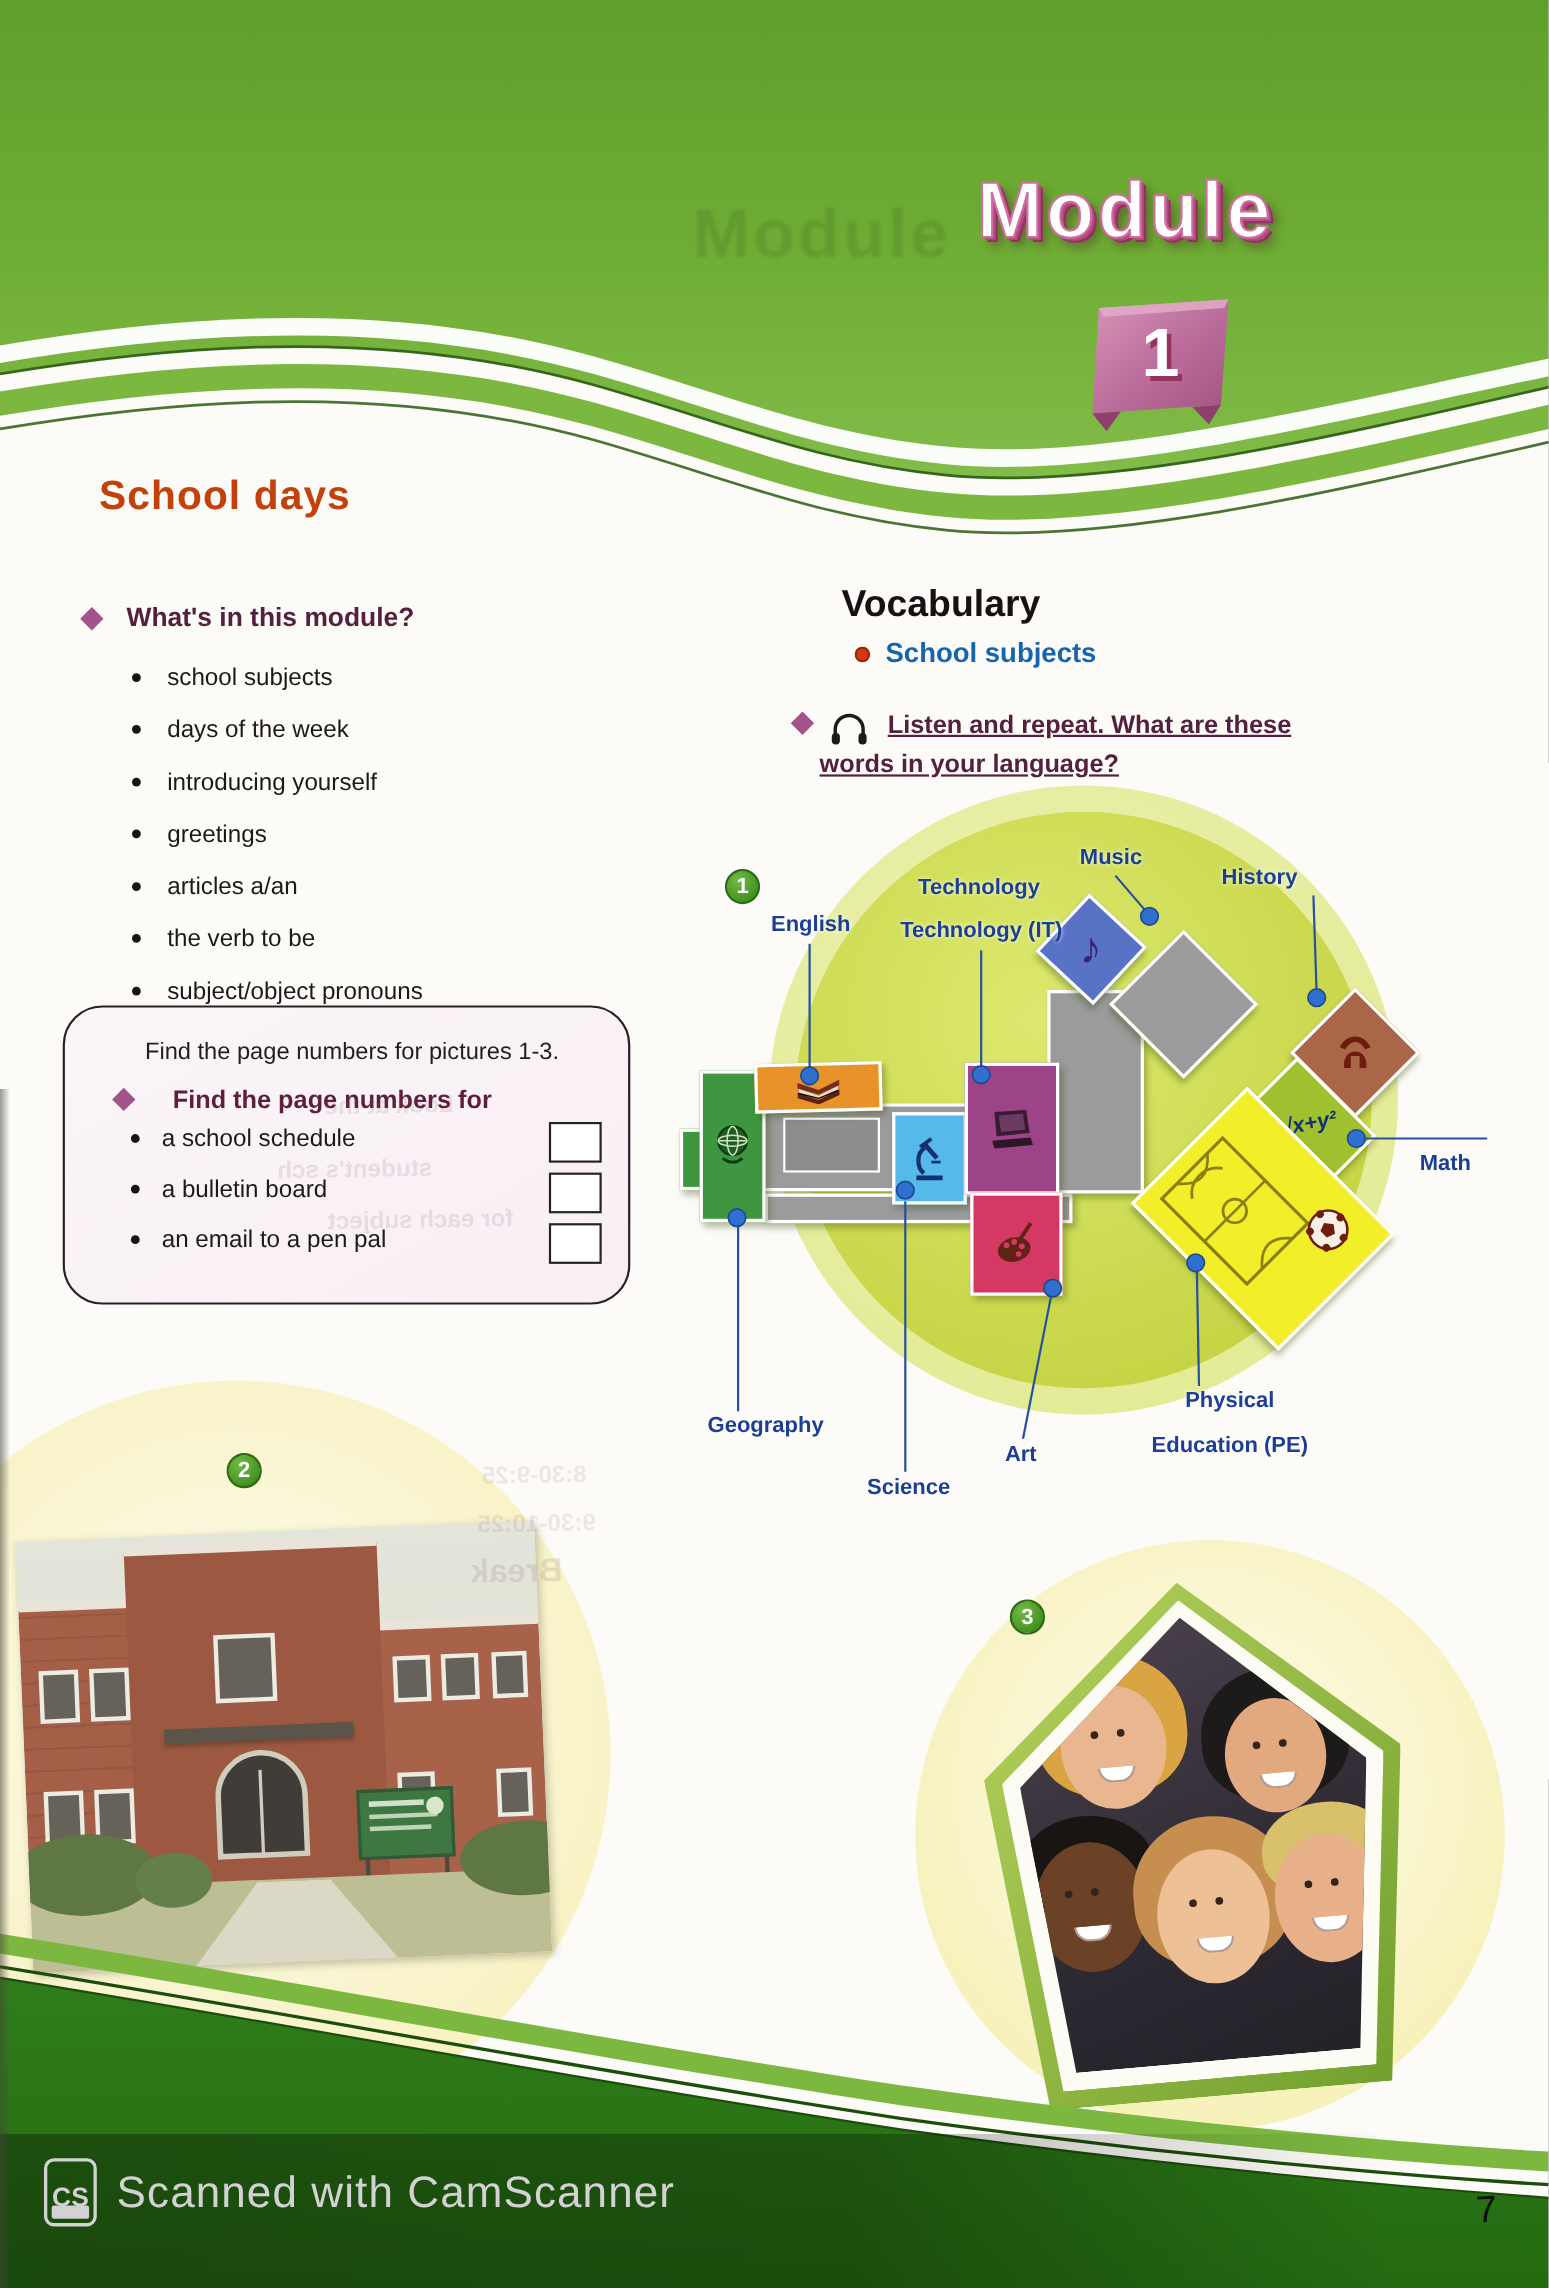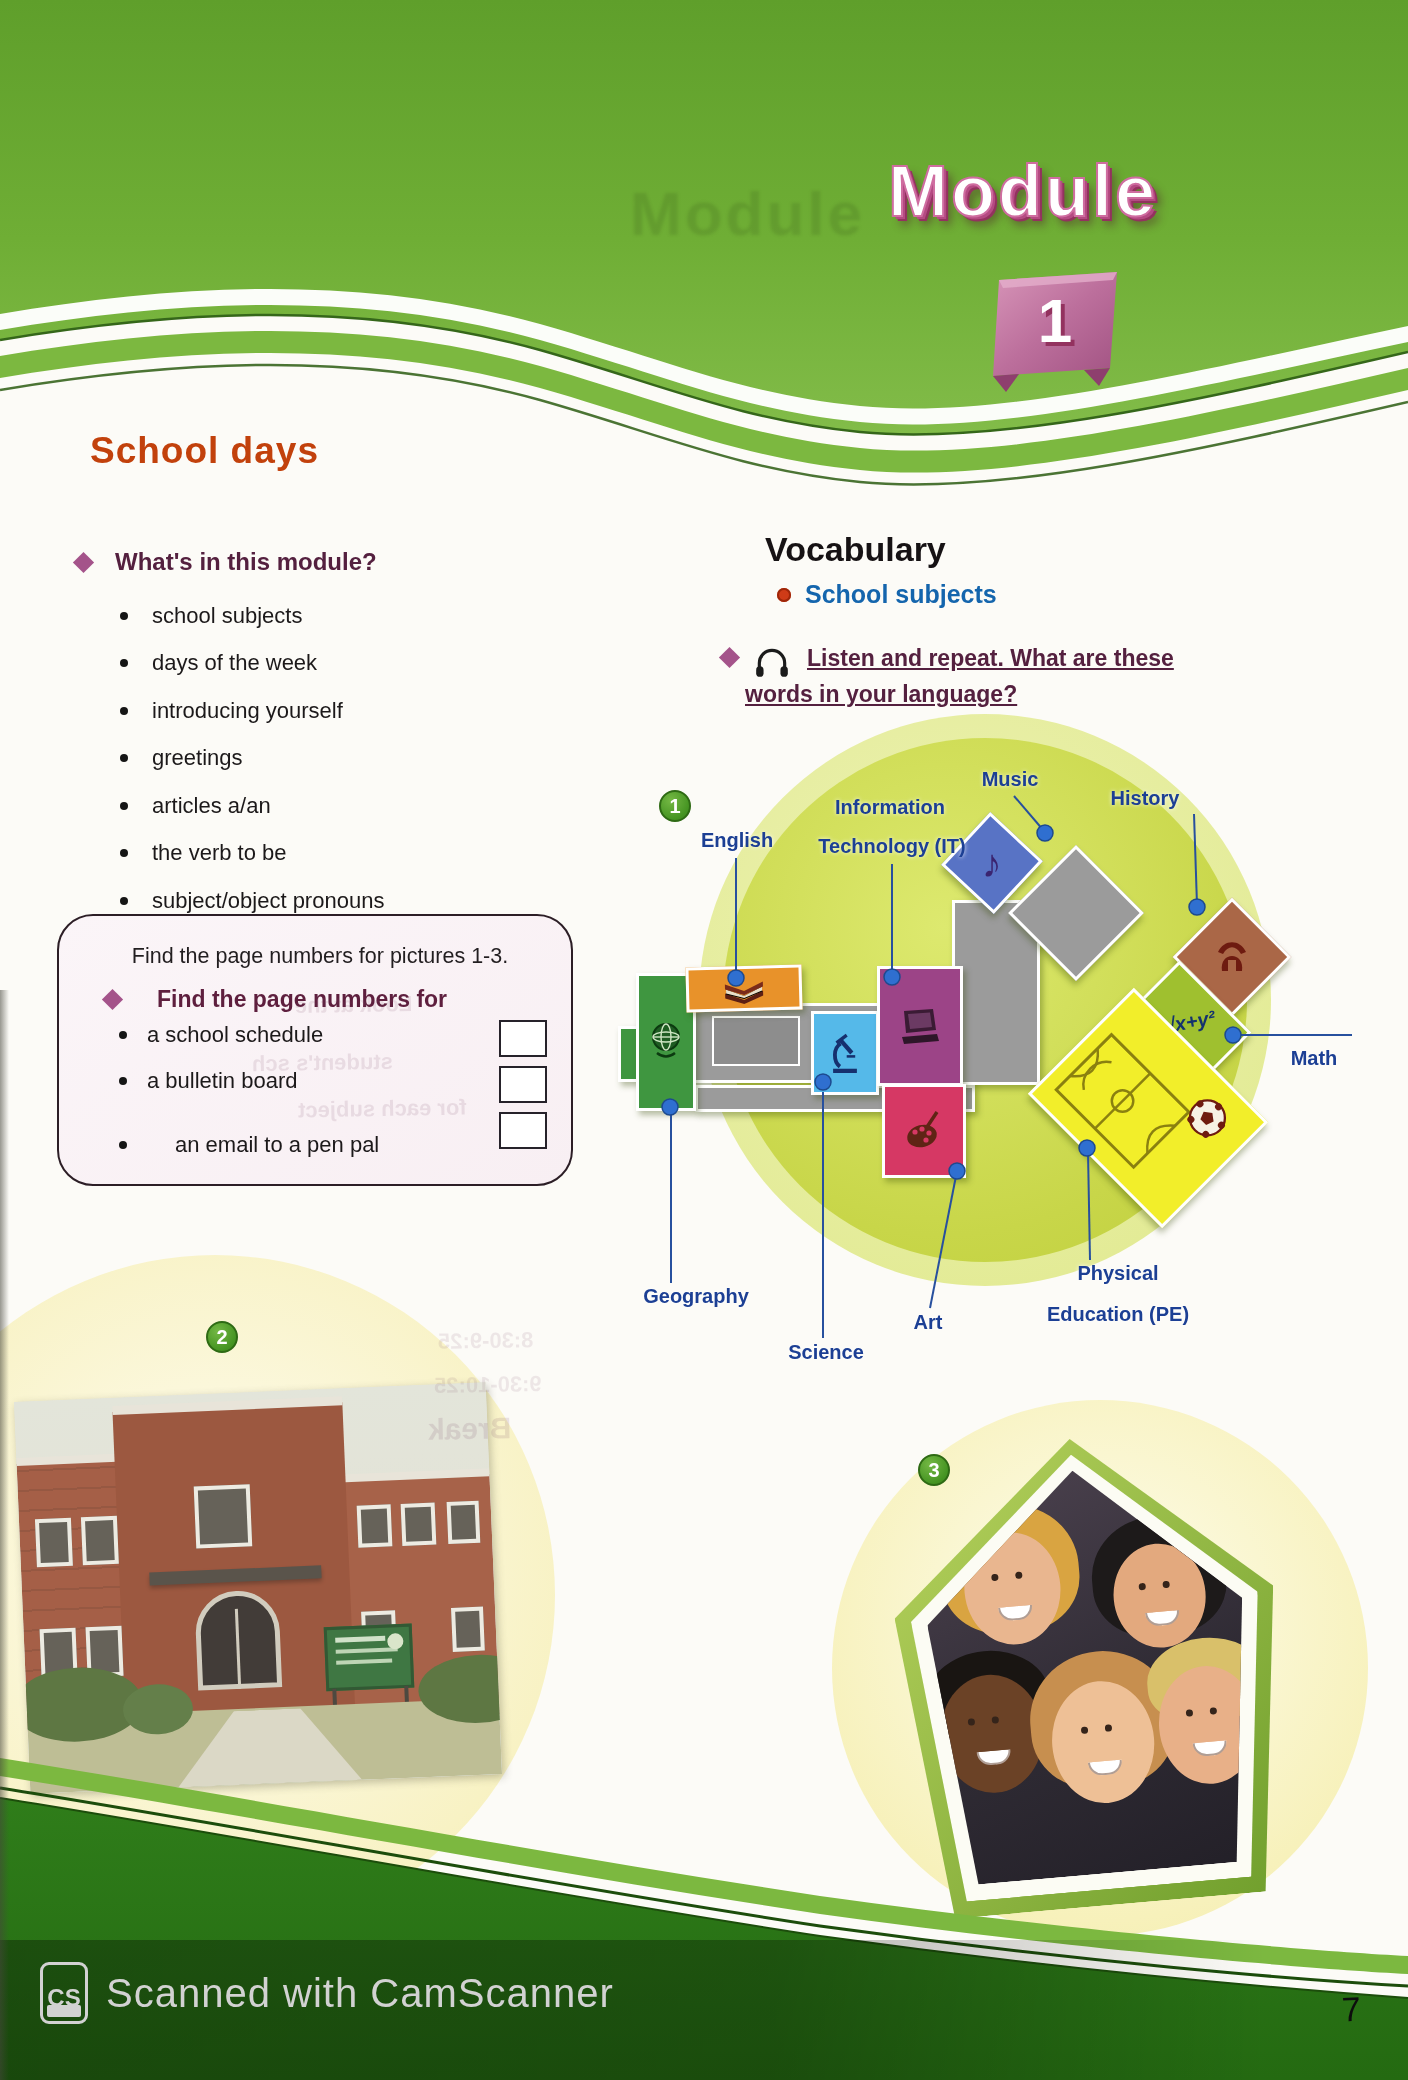--- a/index.html
+++ b/index.html
@@ -186,21 +186,21 @@
       <span class="find-heading">Find the page numbers for</span>
     </div>
     <div class="box-item" style="top:106px;">
         <span class="bullet-dot"></span>
         <span>a school schedule</span>
       </div>
     <div class="box-item" style="top:152px;">
         <span class="bullet-dot"></span>
         <span>a bulletin board</span>
       </div>
-    <div class="box-item" style="top:216px;gap:28px;">
+    <div class="box-item" style="top:198px;">
         <span class="bullet-dot"></span>
         <span>an email to a pen pal</span>
       </div>
     <div class="checkbox" style="top:104px;"></div>
     <div class="checkbox" style="top:150px;"></div>
     <div class="checkbox" style="top:196px;"></div>
   </div>
 
   <h2 class="vocab-heading">Vocabulary</h2>
 
@@ -334,21 +334,21 @@
       <circle cx="1197" cy="907" r="8"></circle>
       <circle cx="1233" cy="1035" r="8"></circle>
       <circle cx="823" cy="1082" r="8"></circle>
       <circle cx="670" cy="1107" r="8"></circle>
       <circle cx="957" cy="1171" r="8"></circle>
       <circle cx="1087" cy="1148" r="8"></circle>
     </g>
   </svg>
 
   <div class="maplbl" style="left:737px; top:829px;">English</div>
-  <div class="maplbl" style="left:890px; top:796px;">Information</div>
+  <div class="maplbl" style="left:890px; top:796px;">Technology</div>
   <div class="maplbl" style="left:892px; top:835px;">Technology (IT)</div>
   <div class="maplbl" style="left:1010px; top:768px;">Music</div>
   <div class="maplbl" style="left:1145px; top:787px;">History</div>
   <div class="maplbl" style="left:1314px; top:1047px;">Math</div>
   <div class="maplbl" style="left:696px; top:1285px;">Geography</div>
   <div class="maplbl" style="left:826px; top:1341px;">Science</div>
   <div class="maplbl" style="left:928px; top:1311px;">Art</div>
   <div class="maplbl" style="left:1118px; top:1262px;">Physical</div>
   <div class="maplbl" style="left:1118px; top:1303px;">Education (PE)</div>
 

